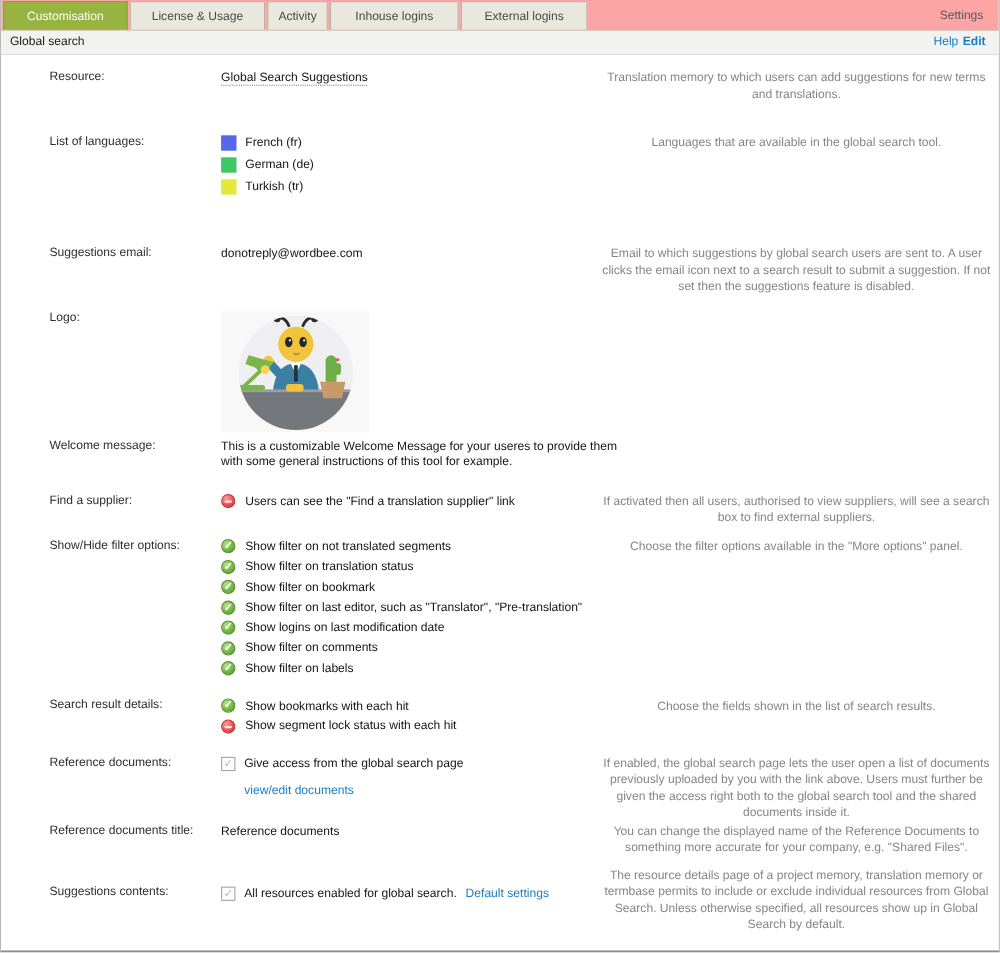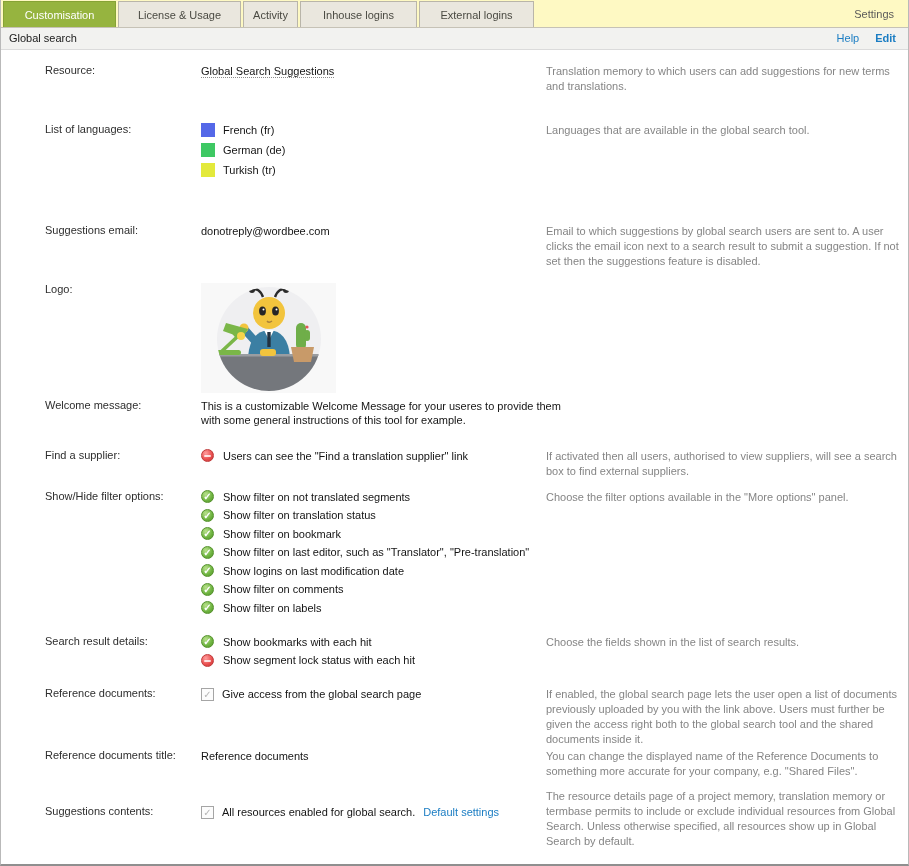--- a/index.html
+++ b/index.html
@@ -1,37 +1,37 @@
 <!DOCTYPE html>
 <html><head>
 <meta charset="utf-8">
 <style>
   html,body{margin:0;padding:0;background:#fff;}
   .page{position:relative;width:909px;height:866px;background:#fff;
         border-left:1px solid #b9b9b9;border-right:1px solid #b9b9b9;border-bottom:2px solid #8f8f8f;
         box-sizing:border-box;font-family:"Liberation Sans",sans-serif;font-size:11px;color:#141414;overflow:hidden;}
   
-  .tabbar{position:absolute;top:0;left:0;right:0;height:27px;background:#fef9c3;border-bottom:1px solid #c6c2b6;}
+  .tabbar{position:absolute;top:0;left:0;right:0;height:27px;background:#fca5a5;border-bottom:1px solid #c6c2b6;}
   .tabs{position:absolute;left:2px;top:1px;display:flex;height:26px;}
   .tab{box-sizing:border-box;height:26px;display:flex;align-items:center;justify-content:center;
        background:#eae7de;border:1px solid #b9b5a9;border-bottom:none;margin-right:2px;
        color:#4a4a42;cursor:pointer;padding:0 4px;}
   .tab.active{background:#96b43f;border-color:#86a335;color:#fff;}
   .tabbar-right{position:absolute;right:14px;top:0;height:27px;display:flex;align-items:center;color:#5a5a5a;}
   
   .secbar{position:absolute;top:28px;left:0;right:0;height:21px;background:#f2f2f0;border-bottom:1px solid #dbdbdb;}
   .secbar .title{position:absolute;left:8px;top:4px;font-weight:normal;color:#1a1a1a;}
-  .secbar .links{position:absolute;right:12px;top:4px;display:flex;gap:16px;}
+  .secbar .links{position:absolute;right:12px;top:4px;display:flex;gap:4px;}
   .lnk{color:#1b7dc3;text-decoration:none;cursor:pointer;}
   .lnk.bold{font-weight:bold;}
   
   .row{position:absolute;left:0;right:0;}
   .col-label{position:absolute;left:8px;top:0;width:185px;font-weight:normal;color:#2e2e2e;padding-left:36px;}
   .col-value{position:absolute;left:200px;top:0;width:360px;color:#141414;line-height:14px;}
-  .col-desc{position:absolute;left:545px;top:0;width:356px;color:#858585;line-height:15px;}
+  .col-desc{position:absolute;left:545px;top:0;width:356px;color:#858585;line-height:15px;text-align:center;}
   .dotted-link{border-bottom:1px dotted #8a8a8a;cursor:pointer;}
   
   .lang-item{display:flex;align-items:center;gap:8px;height:14px;margin-bottom:6px;}
   .swatch{width:14px;height:14px;flex:0 0 14px;}
   
   .opt{display:flex;align-items:center;gap:9px;height:13px;margin-bottom:5.5px;white-space:nowrap;}
   .sicon{width:13px;height:13px;border-radius:50%;flex:0 0 13px;position:relative;box-sizing:border-box;}
   .sicon.on{background:radial-gradient(circle at 35% 30%,#b9e18c,#6db33f 60%,#55922c);border:1px solid #55922c;}
   .sicon.on::before{content:"✓";position:absolute;left:0;top:-1px;width:11px;text-align:center;
                     color:#fff;font-size:10px;font-weight:bold;line-height:13px;}
@@ -224,20 +224,23 @@
     <div class="col-desc">Choose the fields shown in the list of search results.</div>
   </div>
 
   <div class="row" style="top:687px">
     <div class="col-label">Reference documents:</div>
     <div class="col-value">
       <div class="cbrow">
         <span class="cbx"></span>
         <span>Give access from the global search page</span>
       </div>
+      <div style="margin:11px 0 0 21px">
+        <a class="lnk">view/edit documents</a>
+      </div>
     </div>
     <div class="col-desc">If enabled, the global search page lets the user open a list of documents previously uploaded by you with the link above. Users must further be given the access right both to the global search tool and the shared documents inside it.</div>
   </div>
 
   <div class="row" style="top:749px">
     <div class="col-label">Reference documents title:</div>
     <div class="col-value">Reference documents</div>
     <div class="col-desc">You can change the displayed name of the Reference Documents to something more accurate for your company, e.g. "Shared Files".</div>
   </div>
 

